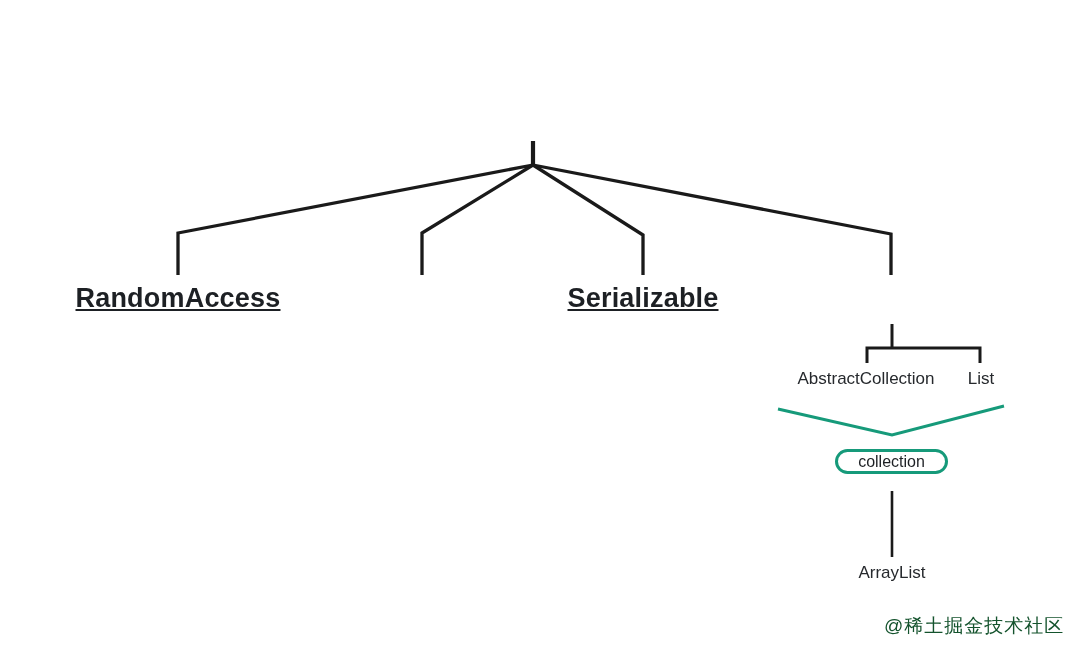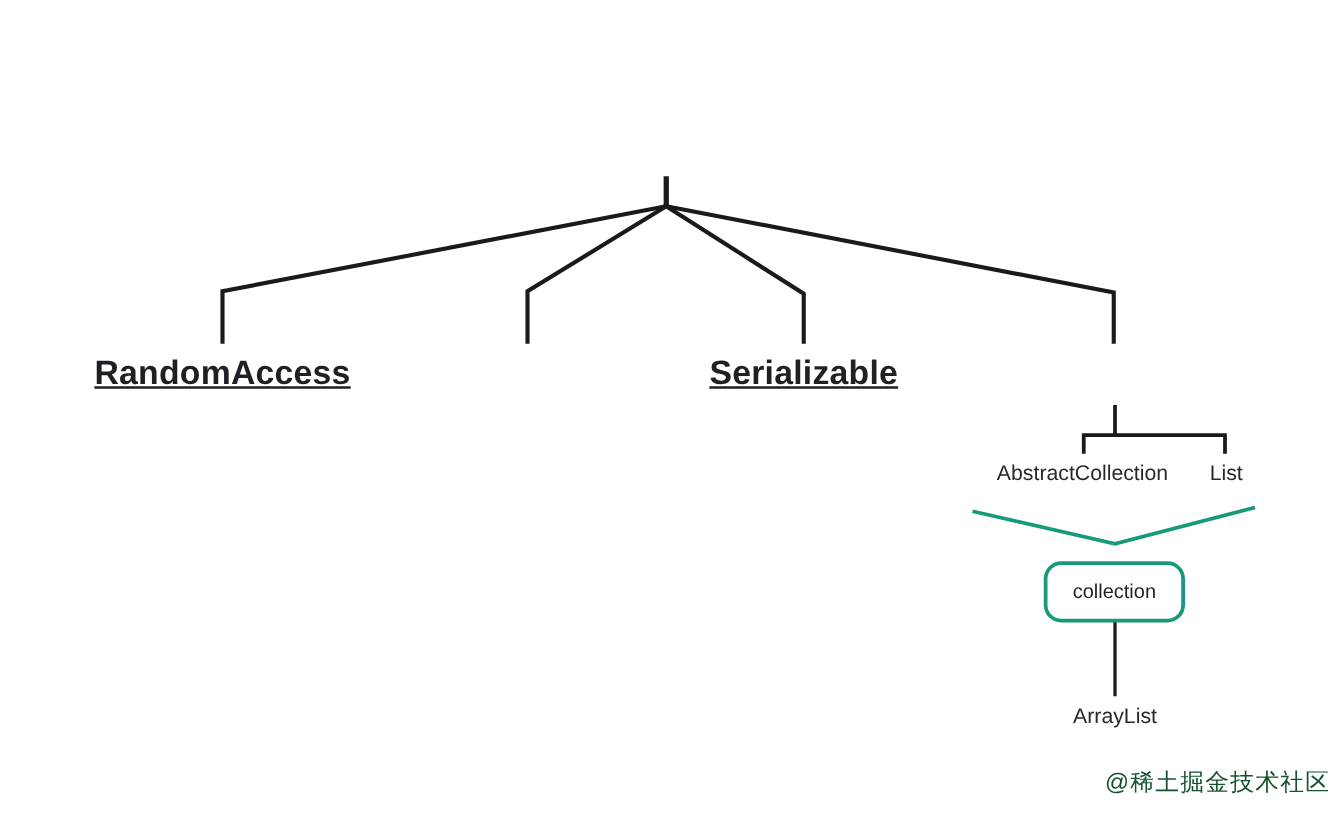--- a/index.html
+++ b/index.html
@@ -48,21 +48,21 @@
   .lvl2 {
     font-size: 17px;
     font-weight: 400;
     color: #26292d;
   }
   .node-box {
     position: absolute;
     left: 835px;
     top: 449px;
     width: 113px;
-    height: 49px;
+    height: 25px;
     box-sizing: border-box;
     border: 3px solid #169a7a;
     border-radius: 14px;
     background: #ffffff;
     display: flex;
     align-items: center;
     justify-content: center;
     font-size: 16px;
     color: #1d2024;
   }

